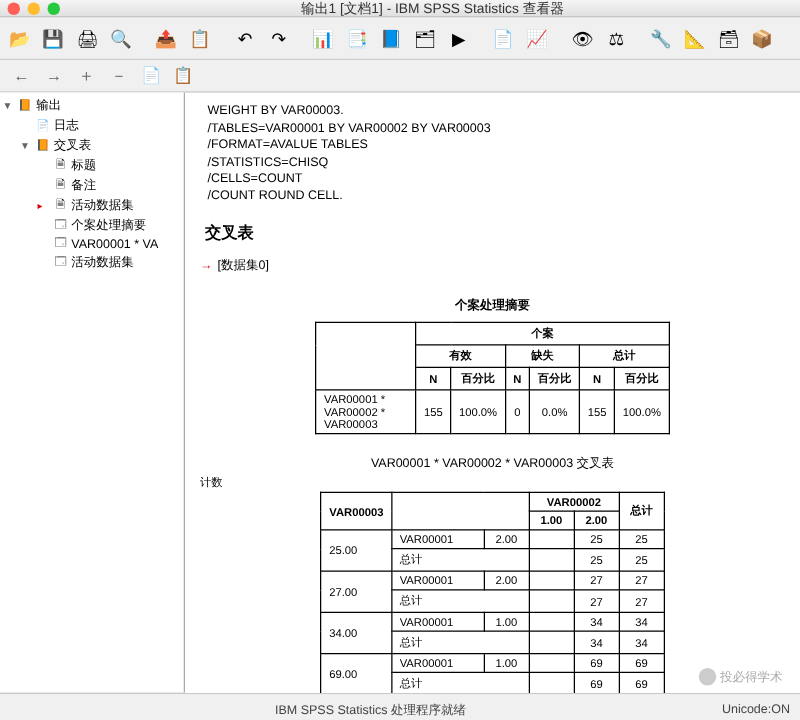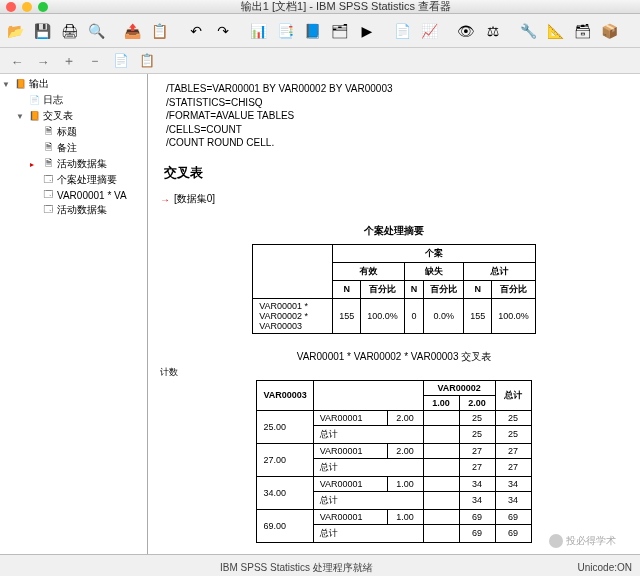--- a/index.html
+++ b/index.html
@@ -28,21 +28,21 @@
 .subtitle{text-align:center;font-size:10px;font-weight:bold;margin:6px 0}
 table.tbl{border-collapse:collapse;margin:0 auto 16px;font-size:9px}
 table.tbl th,table.tbl td{border:1px solid #000;padding:2px 6px;text-align:center}
 table.tbl .rh{text-align:left;padding-right:24px}
 .caption{font-size:10px;font-weight:normal;text-align:center;margin:6px 0 2px}
 .countlbl{font-size:9px;margin-left:2px;margin-bottom:1px}
 .ct th,.ct td{min-width:36px}
 .statusbar{height:26px;background:#f0f0f0;border-top:1px solid #bbb;display:flex;align-items:center;font-size:10px;color:#444}
 .statusbar .s1{flex:1;padding-left:220px}
 .statusbar .s2{width:90px;text-align:right;padding-right:8px}
-.watermark{position:absolute;right:24px;bottom:6px;font-size:10px;color:#aaa;display:flex;align-items:flex-start;gap:3px}
+.watermark{position:absolute;right:14px;bottom:6px;font-size:10px;color:#aaa;display:flex;align-items:flex-start;gap:3px}
 .wmicon{width:14px;height:14px;border-radius:50%;background:#ccc;display:inline-block}
 </style>
 </head>
 <body>
 
 <div class="titlebar">
   <div class="dots">
     <div class="dot r"></div>
     <div class="dot y"></div>
     <div class="dot g"></div>
@@ -133,23 +133,24 @@
       </div>
     <div class="tnode i2">
         <span class="twist"></span>
         <span class="ticon">🗔</span>
         <span>活动数据集</span>
       </div>
   </div>
 
   <div class="content">
     <div class="syntax">
+      <div>WEIGHT BY VAR00003.</div>
         <div>  /TABLES=VAR00001 BY VAR00002 BY VAR00003</div>
+        <div>  /FORMAT=AVALUE TABLES</div>
         <div>  /STATISTICS=CHISQ</div>
-        <div>  /FORMAT=AVALUE TABLES</div>
         <div>  /CELLS=COUNT</div>
         <div>  /COUNT ROUND CELL.</div>
     </div>
 
     <div class="sectitle">交叉表</div>
     <div class="dsline">
         <span class="arrow">→</span>
         <span>[数据集0]</span>
       </div>
 

